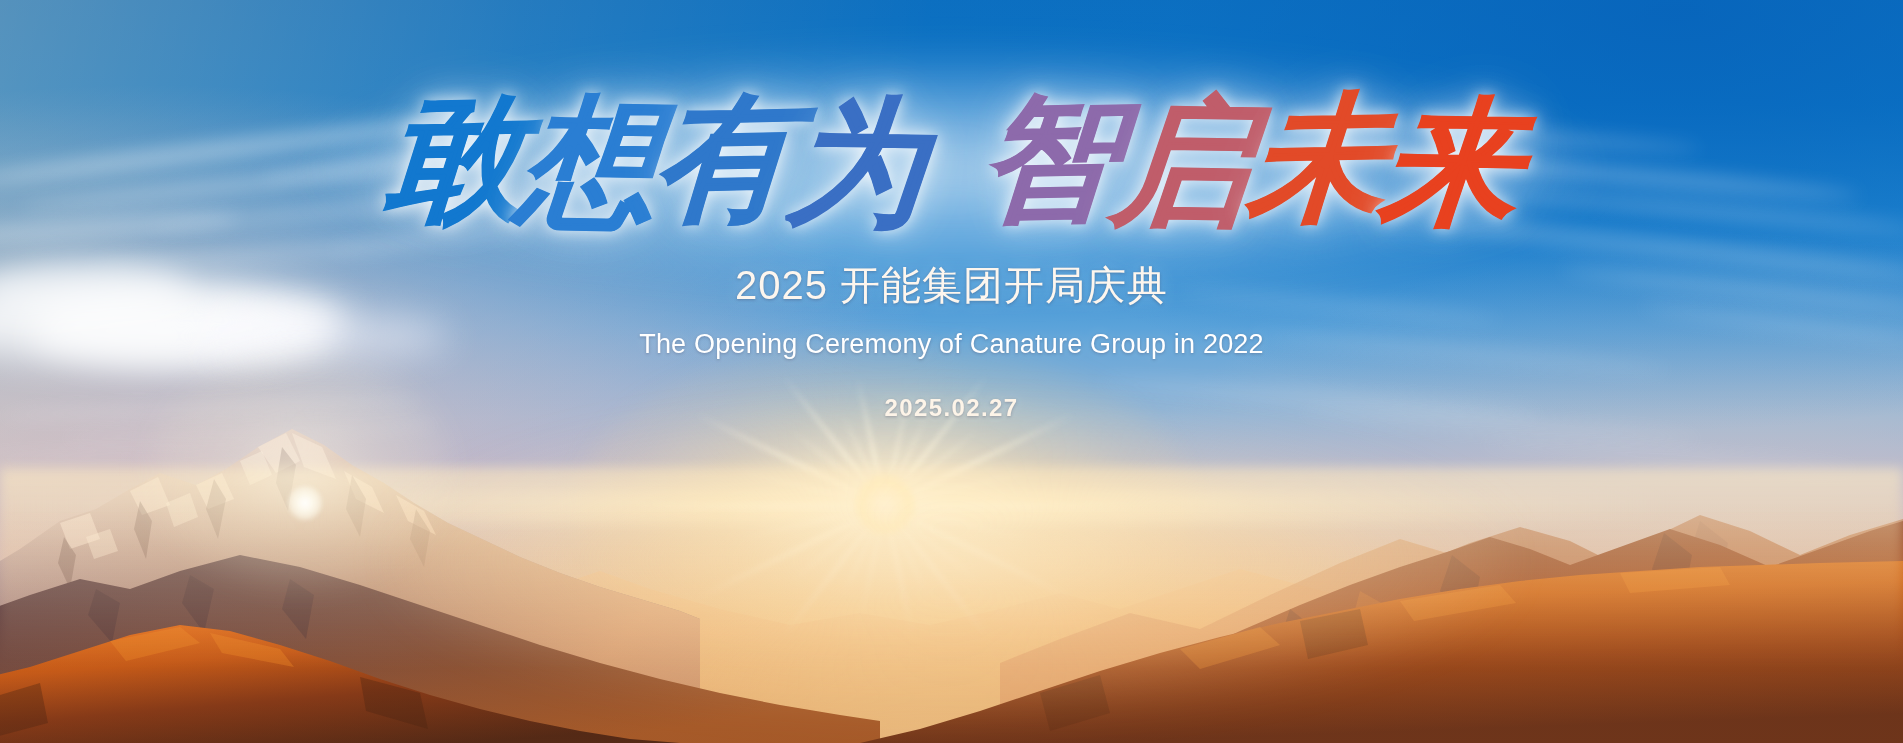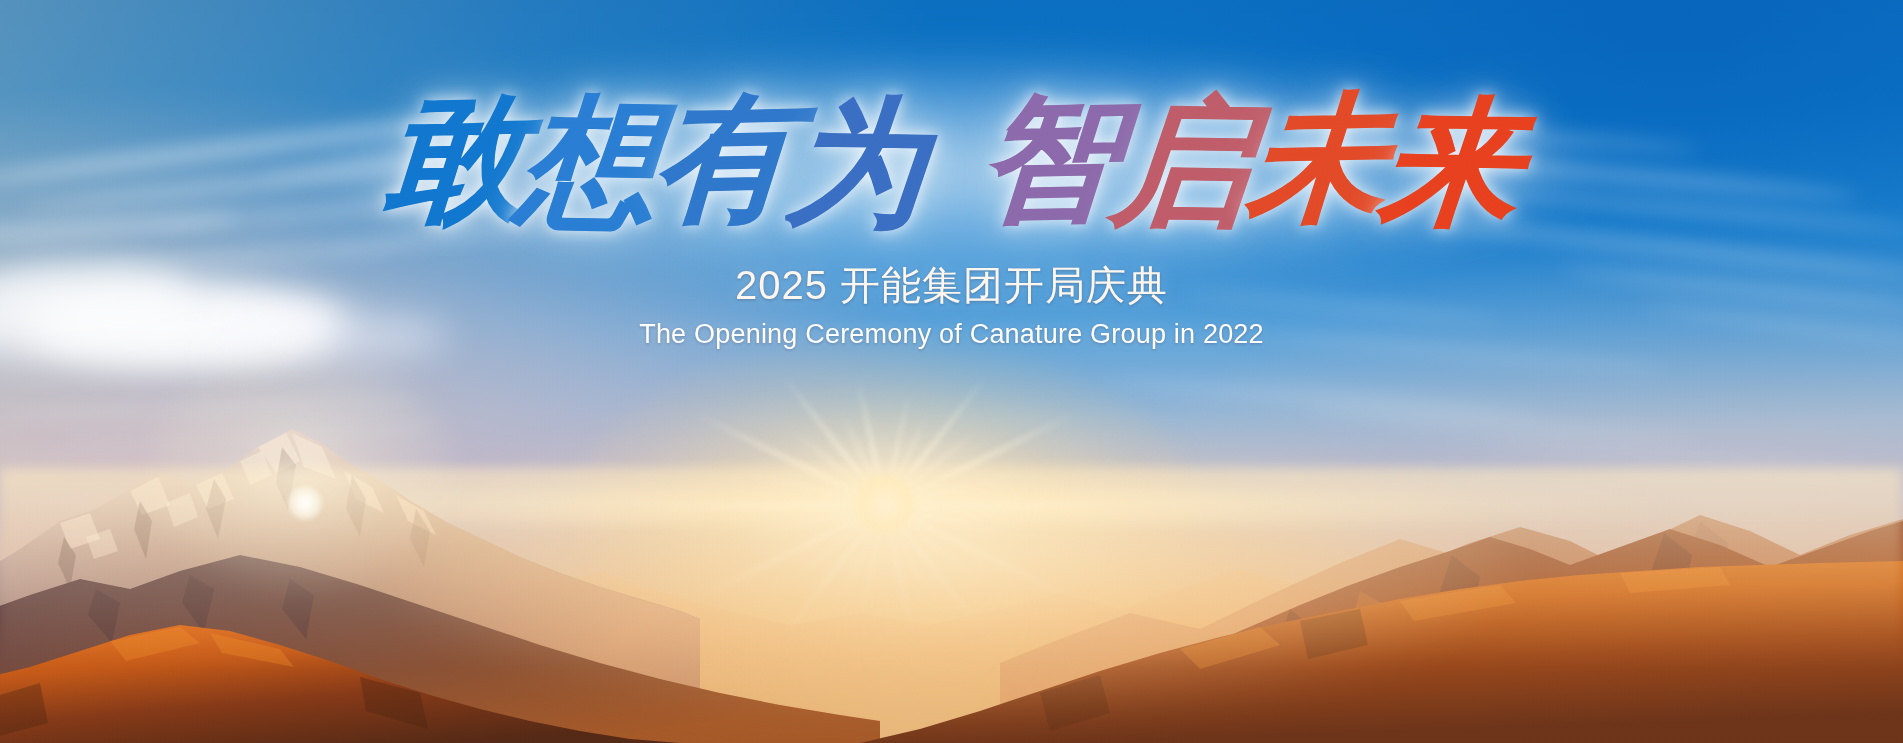--- a/index.html
+++ b/index.html
@@ -137,21 +137,21 @@
 
   
   .textblock{
     position:absolute; left:0; top:258px; width:1903px;
     text-align:center; color:#fff;
   }
   .t-cn{
     font-size:40px; font-weight:400; letter-spacing:1px;
     color:#fdf6ee;
     text-shadow:0 1px 3px rgba(60,60,90,.35), 0 0 18px rgba(255,255,255,.25);
-    margin-bottom:6px;
+    margin-bottom:16px;
   }
   .t-en{
     font-size:27px; font-weight:400; letter-spacing:.2px;
     color:#ffffff;
     text-shadow:0 1px 3px rgba(60,60,90,.35), 0 0 14px rgba(255,255,255,.22);
   }
   .t-date{
     margin-top:34px;
     font-size:24px; font-weight:700; letter-spacing:1.4px;
     color:#fdf4e8;
@@ -428,15 +428,16 @@
       <span class="ch c5">智</span>
       <span class="ch c6">启</span>
       <span class="ch c7">未</span>
       <span class="ch c8">来</span>
     </div>
   </div>
 
   <div class="textblock">
     <div class="t-cn">2025 开能集团开局庆典</div>
     <div class="t-en">The Opening Ceremony of Canature Group in 2022</div>
+    <div class="t-date">2025.02.27</div>
   </div>
 
 </div>
 
 </body></html>

